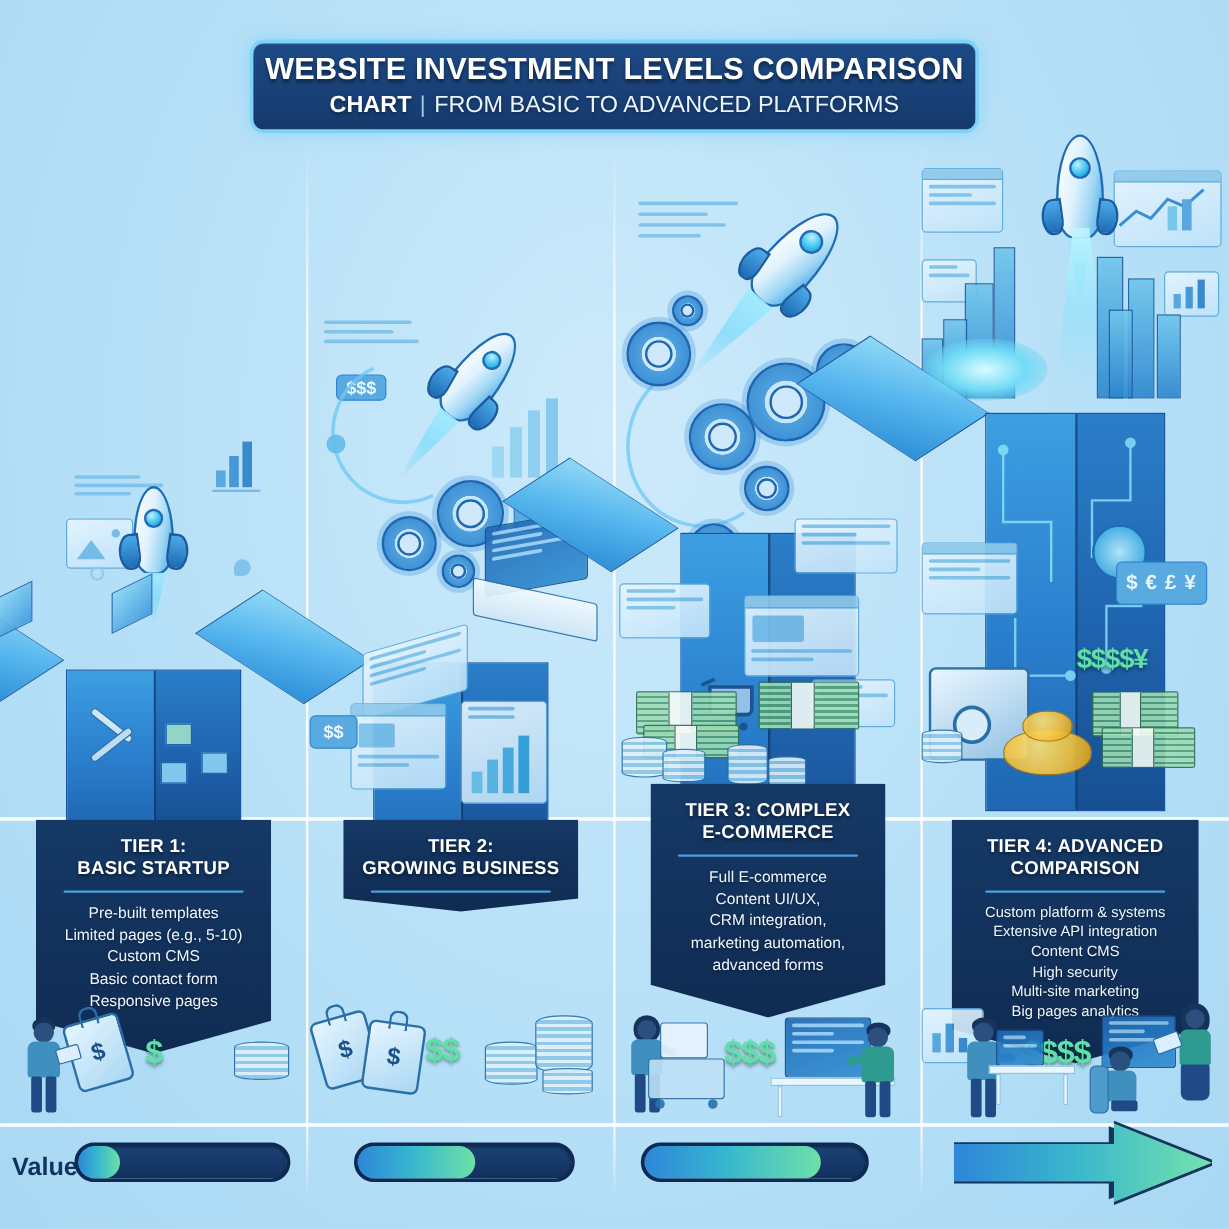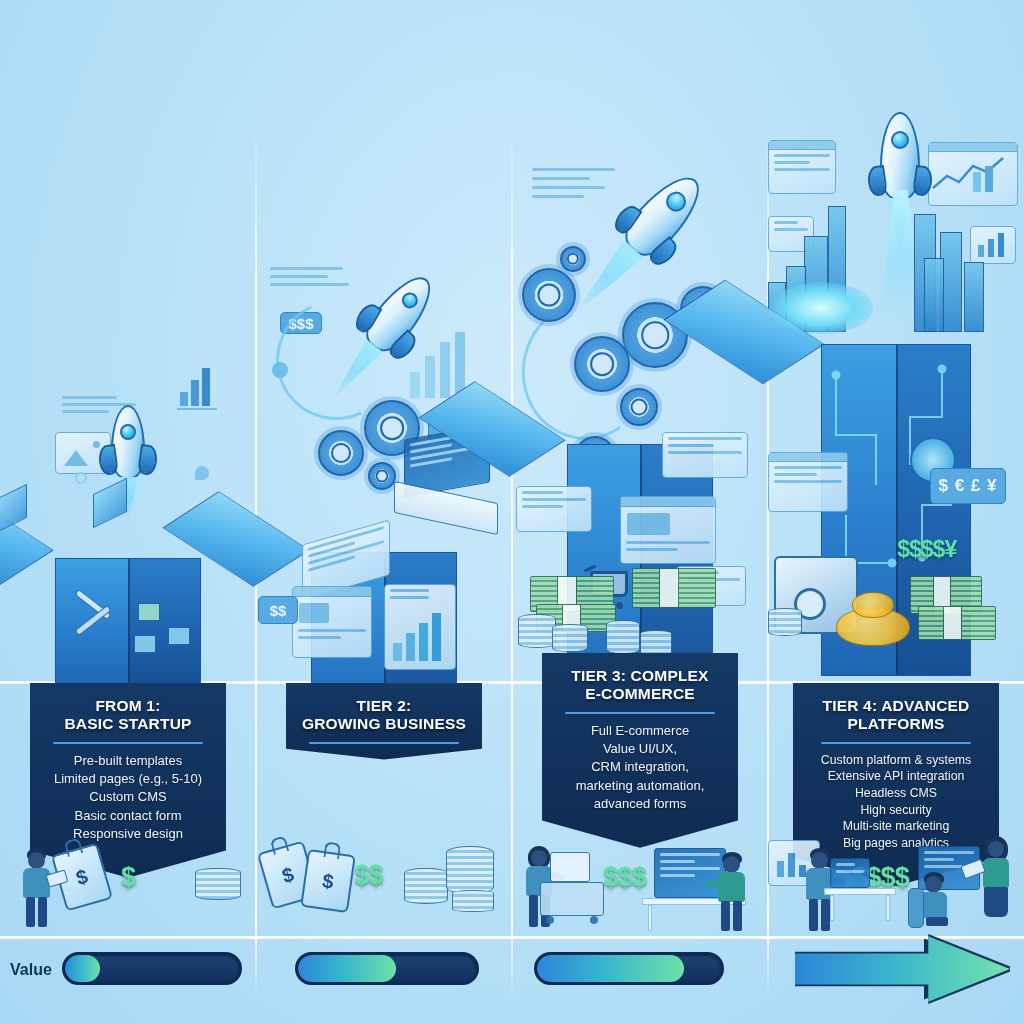--- a/index.html
+++ b/index.html
@@ -262,21 +262,21 @@
   .p-body { position:absolute; background:#3f8fbf; border-radius:6px 6px 3px 3px; }
   .p-legs { position:absolute; background:#1f4a86; border-radius:2px; }
   .p-arm  { position:absolute; background:#3f8fbf; border-radius:3px; }
   .p-lap  { position:absolute; background:#dcefff; border:1.5px solid #2a6fa8; border-radius:2px; }
   .desk   { position:absolute; background:#eaf6ff; border:1.5px solid #8fc2e4; }
   .chair  { position:absolute; background:#4e9ccb; border:1.5px solid #2a6fa8; border-radius:5px; }
 
   
   #value-label {
     position: absolute; left: 10px; top: 961px;
-    font-size: 16px; font-weight: bold; color: #10335e;
+    font-size: 21px; font-weight: bold; color: #10335e;
   }
   .vbar {
     position: absolute; top: 952px; height: 33px;
     background: linear-gradient(180deg,#1b4376 0%,#12305e 100%);
     border: 3px solid #0e2a52; border-radius: 18px;
     box-shadow: inset 0 1px 2px rgba(0,0,0,.4);
     overflow: hidden;
   }
   .vfill {
     height: 100%;
@@ -357,30 +357,30 @@
           <div style="position:absolute;left:2px;top:26px;width:42px;height:7px;background:#cfe6f7;border:1.5px solid #2a6fa8;border-radius:4px;transform:rotate(-38deg);"></div>
         </div>
         <div class="deco" style="left:82px;top:44px;width:22px;height:18px;background:#9fe0c8;border:1.5px solid #1f66b2;"></div>
         <div class="deco" style="left:78px;top:76px;width:22px;height:18px;background:#8fd2f4;border:1.5px solid #1f66b2;"></div>
         <div class="deco" style="left:112px;top:68px;width:22px;height:18px;background:#8fd2f4;border:1.5px solid #1f66b2;"></div>
       </div>
     </div>
 
     <div class="panel" style="top:683px;">
       <div class="panel-title">
-        <div>FROM 1:</div>
+        <div>TIER 1:</div>
         <div>BASIC STARTUP</div>
       </div>
       <div class="panel-rule"></div>
       <ul class="panel-list">
         <li>Pre-built templates</li>
         <li>Limited pages (e.g., 5-10)</li>
         <li>Custom CMS</li>
         <li>Basic contact form</li>
-        <li>Responsive design</li>
+        <li>Responsive pages</li>
       </ul>
     </div>
 
     <div class="price" style="top:862px;">$</div>
 
     <div class="tag" style="position:absolute;left:58px;top:848px;width:48px;height:58px;">$</div>
     <div class="deco coinstack" style="left:195px;top:868px;width:46px;height:32px;"></div>
 
     <div class="person" style="left:14px;top:848px;width:46px;height:82px;">
       <div class="p-hair" style="left:13px;top:0;width:19px;height:13px;"></div>
@@ -558,21 +558,21 @@
     <div class="deco coinstack" style="left:128px;top:630px;width:32px;height:26px;"></div>
 
     <div class="panel" style="top:653px;">
       <div class="panel-title">
         <div>TIER 3: COMPLEX</div>
         <div>E-COMMERCE</div>
       </div>
       <div class="panel-rule"></div>
       <ul class="panel-list">
         <li>Full E-commerce</li>
-        <li>Value UI/UX,</li>
+        <li>Content UI/UX,</li>
         <li>CRM integration,</li>
         <li>marketing automation,</li>
         <li>advanced forms</li>
       </ul>
     </div>
 
     <div class="price" style="top:862px;left:44%;">$$$</div>
 
     <div class="person" style="left:6px;top:846px;width:46px;height:84px;">
       <div class="p-hair" style="left:10px;top:0;width:22px;height:22px;"></div>
@@ -689,27 +689,27 @@
     <div class="safe" style="position:absolute;left:6px;top:556px;width:84px;height:78px;"></div>
     <div class="deco goldpile" style="left:68px;top:608px;width:74px;height:38px;"></div>
     <div class="deco goldpile" style="left:84px;top:592px;width:42px;height:26px;"></div>
     <div class="deco cashstack" style="left:142px;top:576px;width:72px;height:38px;"></div>
     <div class="deco cashstack" style="left:150px;top:606px;width:78px;height:34px;"></div>
     <div class="deco coinstack" style="left:0px;top:608px;width:34px;height:28px;"></div>
 
     <div class="panel" style="top:683px;width:206px;">
       <div class="panel-title">
         <div>TIER 4: ADVANCED</div>
-        <div>PLATFORMS</div>
+        <div>COMPARISON</div>
       </div>
       <div class="panel-rule"></div>
       <ul class="panel-list" style="font-size:12.3px;line-height:1.36;">
         <li>Custom platform &amp; systems</li>
         <li>Extensive API integration</li>
-        <li>Headless CMS</li>
+        <li>Content CMS</li>
         <li>High security</li>
         <li>Multi-site marketing</li>
         <li>Big pages analytics</li>
       </ul>
     </div>
 
     <div class="price" style="top:862px;left:44%;">$$$$</div>
 
     <div class="deco win-card" style="left:0px;top:840px;width:52px;height:46px;">
       <div style="position:absolute;left:8px;bottom:8px;width:7px;height:16px;background:#4fa3dd;"></div>
@@ -747,20 +747,28 @@
     <div class="person" style="left:206px;top:836px;width:44px;height:94px;">
       <div class="p-hair" style="left:10px;top:0;width:24px;height:26px;"></div>
       <div class="p-head" style="left:14px;top:5px;width:16px;height:16px;"></div>
       <div class="p-body" style="left:9px;top:22px;width:26px;height:30px;background:#2f9a8f;"></div>
       <div class="p-arm" style="left:-2px;top:30px;width:14px;height:7px;background:#2f9a8f;transform:rotate(-14deg);"></div>
       <div class="p-lap" style="left:-12px;top:26px;width:22px;height:14px;transform:rotate(-20deg);"></div>
       <div class="p-legs" style="left:10px;top:51px;width:24px;height:30px;border-radius:2px 2px 6px 6px;"></div>
     </div>
   </div>
 
+  <div id="title-wrap">
+    <div id="title-main">WEBSITE INVESTMENT LEVELS COMPARISON</div>
+    <div id="title-sub-row">
+      <span id="title-sub-strong">CHART</span>
+      <span id="title-divider">|</span>
+      <span id="title-sub">FROM BASIC TO ADVANCED PLATFORMS</span>
+    </div>
+  </div>
 
   <div id="value-label">Value</div>
 
   <div class="vbar" id="vbar-1" style="left:62px;width:180px;">
     <div class="vfill" id="vfill-1" style="width: 20%;"></div>
   </div>
   <div class="vbar" id="vbar-2" style="left:295px;width:184px;">
     <div class="vfill" id="vfill-2" style="width: 55%;"></div>
   </div>
   <div class="vbar" id="vbar-3" style="left:534px;width:190px;">

